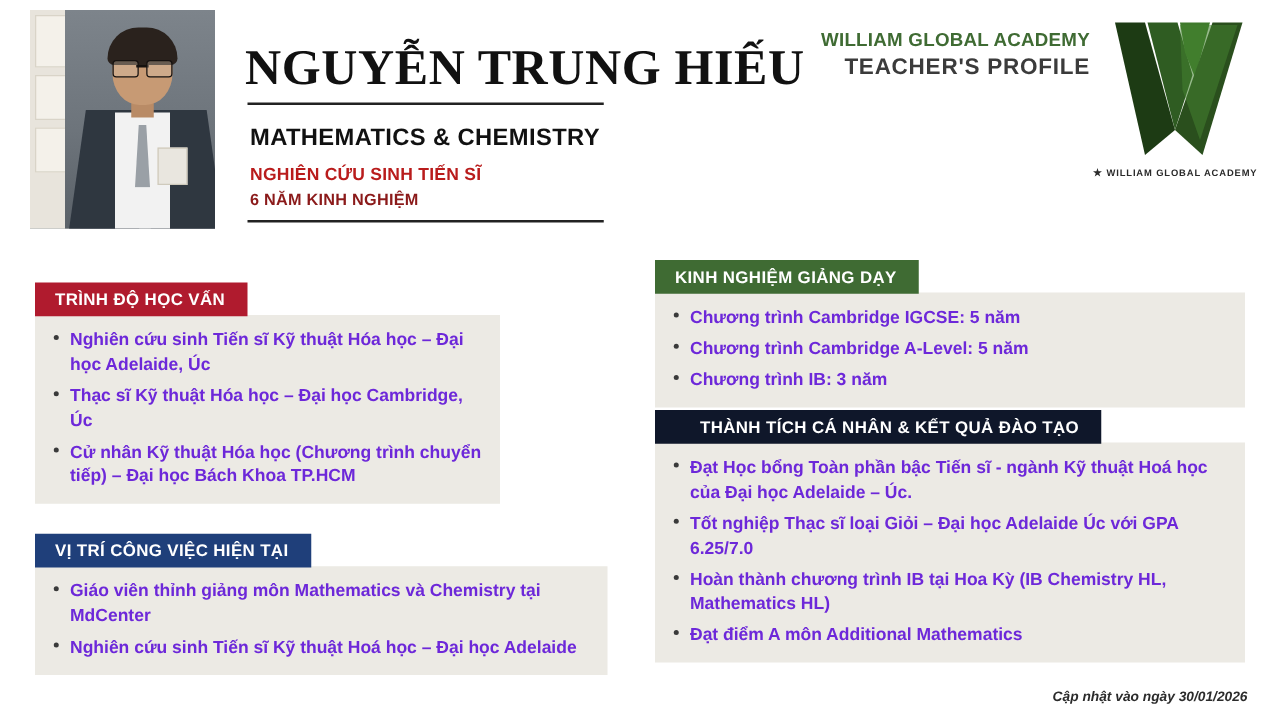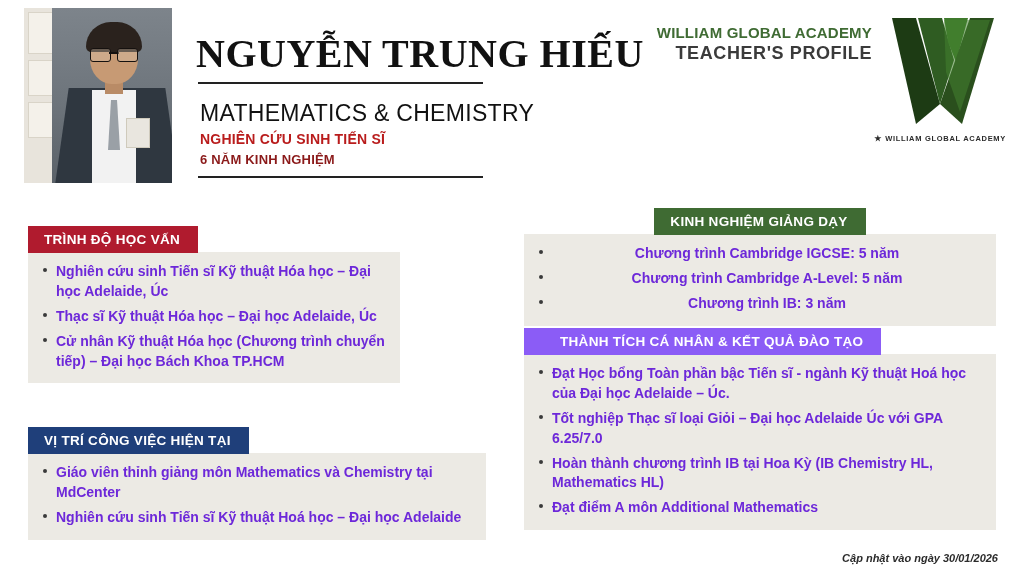--- a/index.html
+++ b/index.html
@@ -147,22 +147,22 @@
     left: 198px;
     top: 82px;
     width: 285px;
     height: 2px;
     background: #222;
   }
   .subject {
     position: absolute;
     left: 200px;
     top: 100px;
-    font-size: 23px;
-    font-weight: normal;
+    font-size: 19px;
+    font-weight: bold;
     color: #111;
     letter-spacing: 0.3px;
   }
   .degree {
     position: absolute;
     left: 200px;
     top: 131px;
     font-size: 14px;
     font-weight: bold;
     color: #b91c1c;
@@ -277,25 +277,25 @@
     border-radius: 50%;
   }
 
   
   #card-education { left: 28px; top: 226px; width: 372px; }
   #card-education .card-title { background: #b01b2e; }
 
   #card-position { left: 28px; top: 402px; width: 458px; margin-top: 25px; }
   #card-position .card-title { background: #1f3f7a; }
 
-  #card-teaching { left: 524px; top: 208px; width: 472px; text-align: center; }
+  #card-teaching { left: 524px; top: 208px; width: 472px; }
   #card-teaching .card-title { background: #3f6b33; }
 
   #card-achievements { left: 524px; top: 328px; width: 472px; }
-  #card-achievements .card-title { background: #8b5cf6; padding-left: 36px; }
+  #card-achievements .card-title { background: #0f172a; padding-left: 36px; }
 
   .footer-note {
     position: absolute;
     right: 26px;
     bottom: 12px;
     font-size: 11px;
     font-style: italic;
     font-weight: bold;
     color: #2b2b2b;
   }
@@ -350,21 +350,21 @@
 </div>
 <div class="logo-caption">
   <span class="star">★</span><span>WILLIAM GLOBAL ACADEMY</span>
 </div>
 
 <div class="card" id="card-education">
   <div class="card-title">TRÌNH ĐỘ HỌC VẤN</div>
   <div class="card-body">
     <ul>
       <li>Nghiên cứu sinh Tiến sĩ Kỹ thuật Hóa học –  Đại học Adelaide, Úc</li>
-      <li>Thạc sĩ Kỹ thuật Hóa học – Đại học Adelaide, Úc</li>
+      <li>Thạc sĩ Kỹ thuật Hóa học – Đại học Cambridge, Úc</li>
       <li>Cử nhân Kỹ thuật Hóa học (Chương trình chuyển tiếp) – Đại học Bách Khoa TP.HCM</li>
     </ul>
   </div>
 </div>
 
 <div class="card" id="card-position">
   <div class="card-title">VỊ TRÍ CÔNG VIỆC HIỆN TẠI</div>
   <div class="card-body">
     <ul>
       <li>Giáo viên thỉnh giảng môn Mathematics và Chemistry  tại MdCenter</li>

